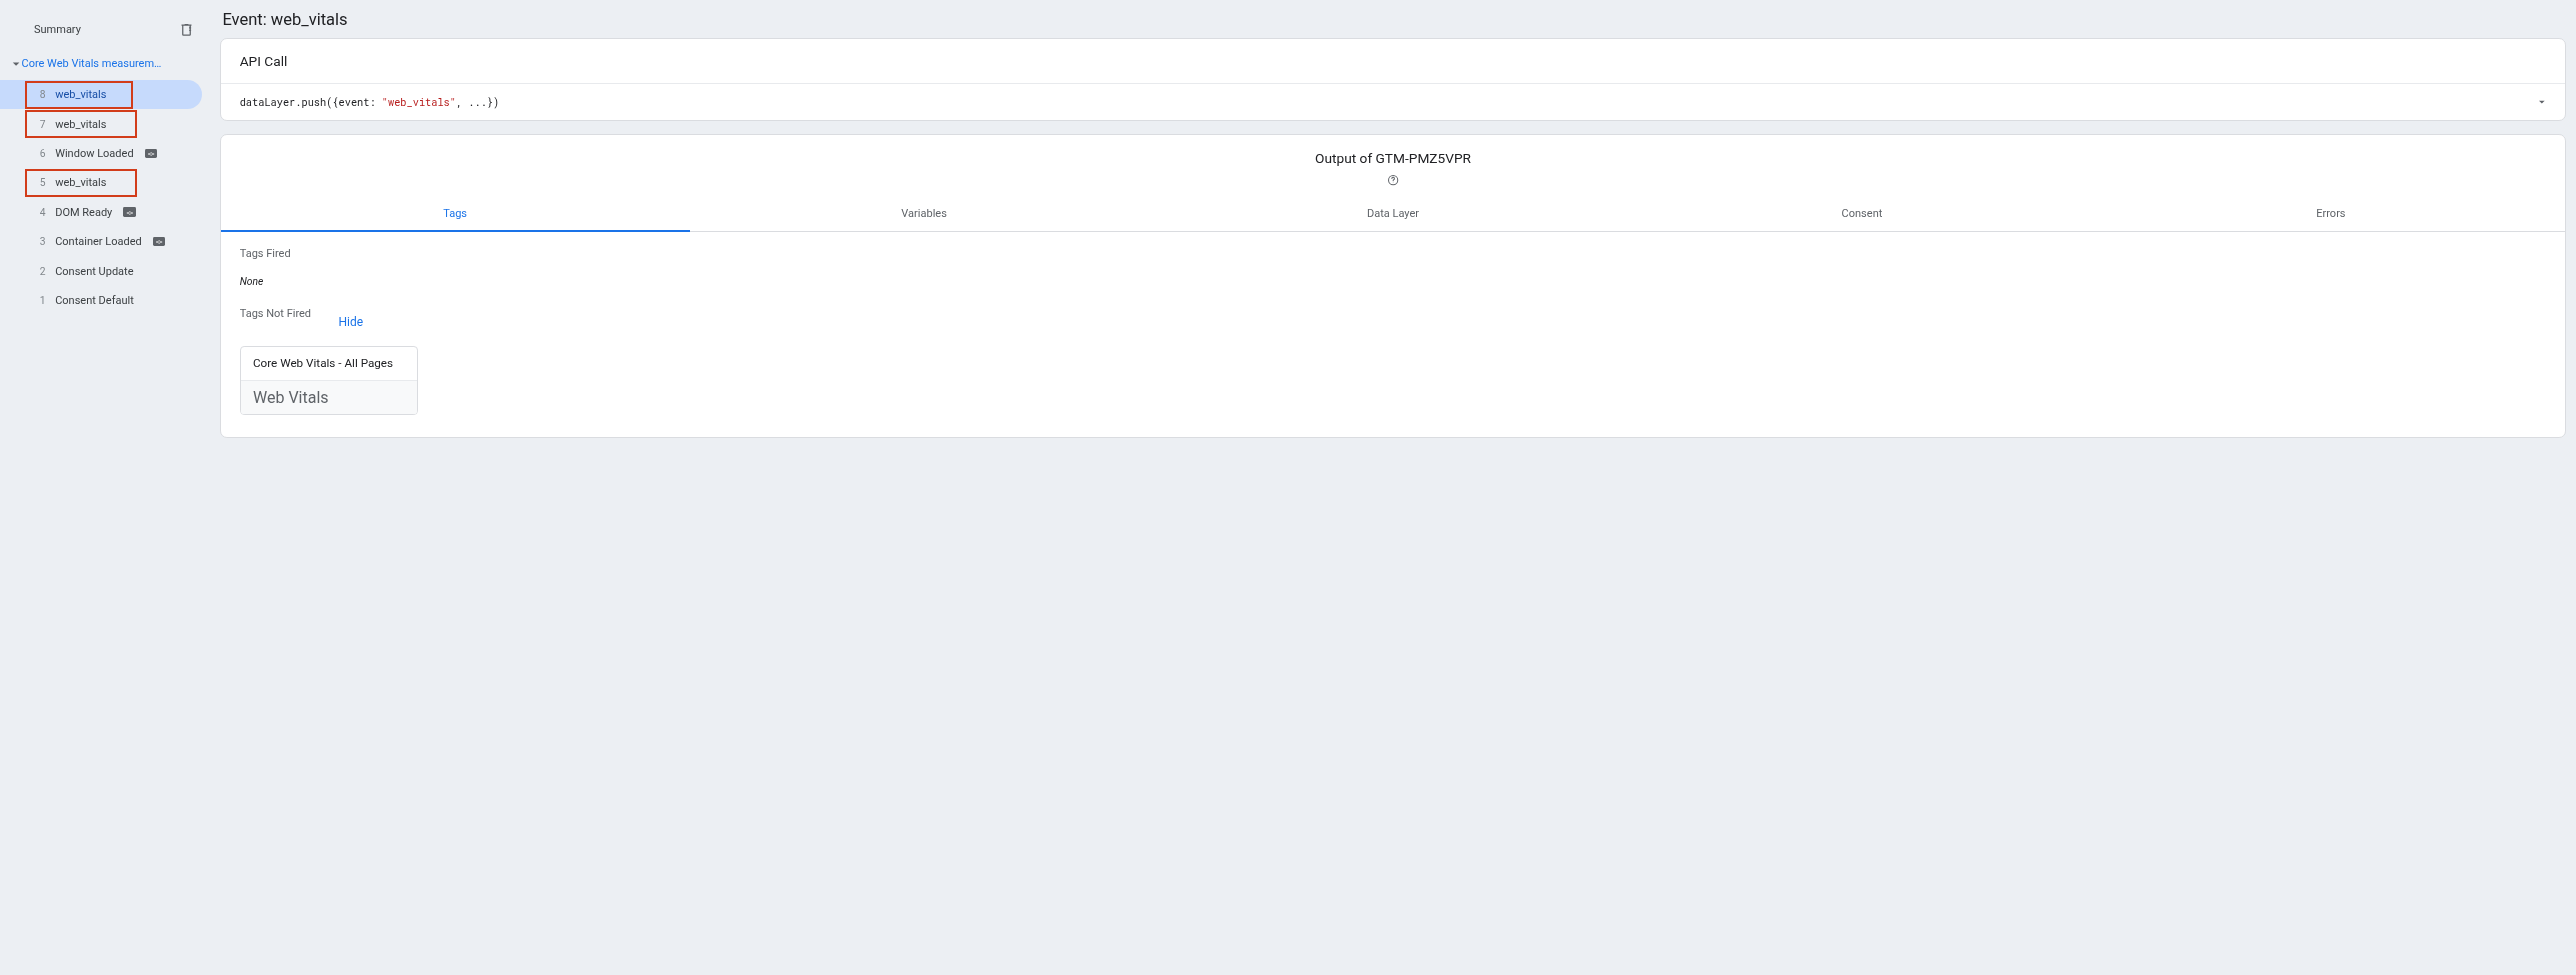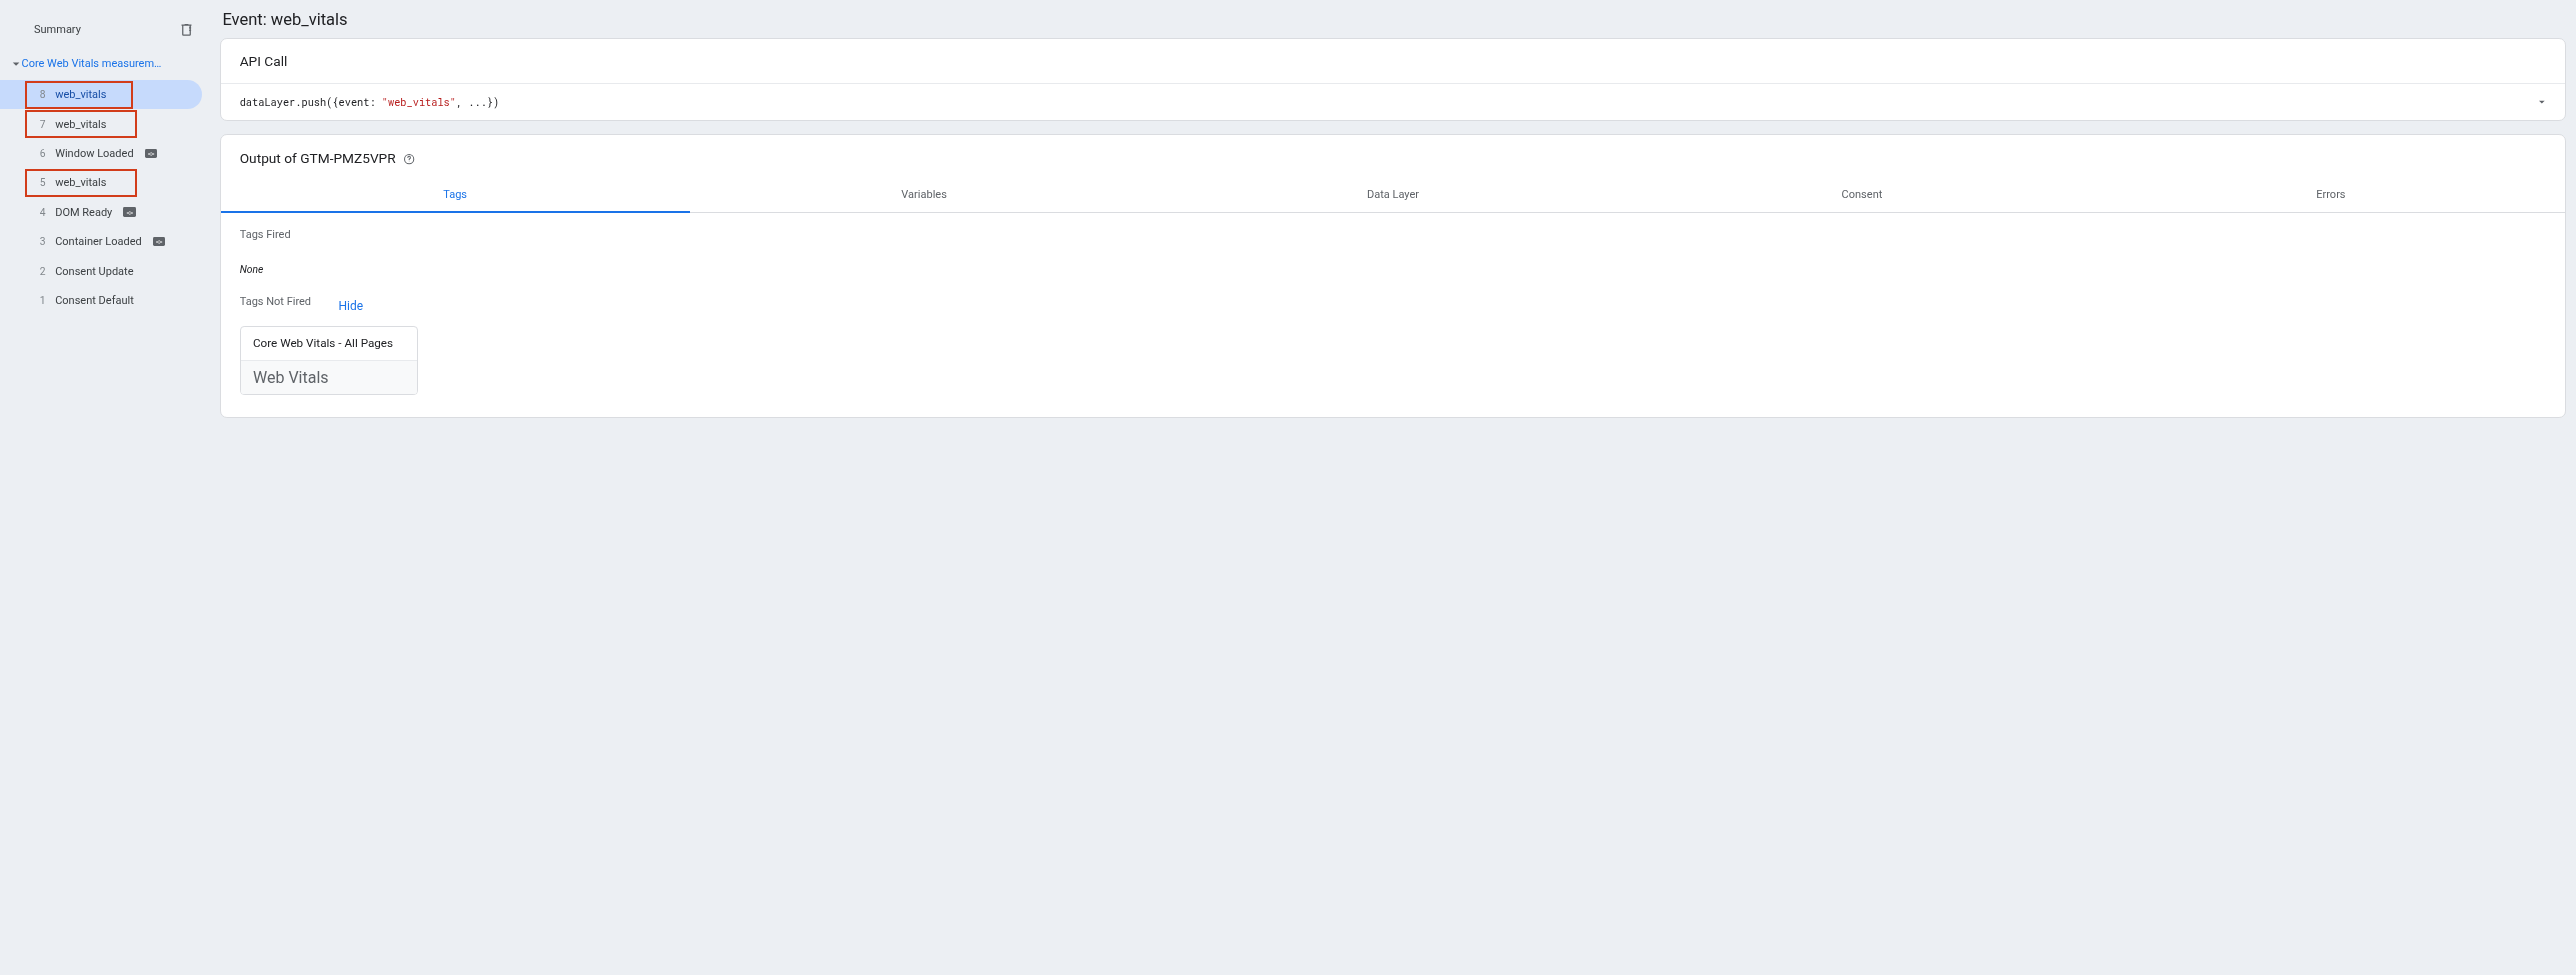--- a/index.html
+++ b/index.html
@@ -148,20 +148,21 @@
     color: #5f6368;
   }
   .expand-icon svg { width: 100%; height: 100%; }
 
   .output-title {
     display: flex;
     align-items: center;
     gap: 6.9px;
     padding: 15px 19px 0 19px;
     font-size: 13.7px;
+    flex-direction: column;
   }
   .help-icon {
     width: 12.3px; height: 12.3px;
     color: #5f6368;
   }
   .help-icon svg { width: 100%; height: 100%; }
 
   .tabs {
     display: flex;
     border-bottom: 0.7px solid #dadce0;
@@ -178,21 +179,21 @@
   .tab.active {
     color: #1a73e8;
     border-bottom: 2.1px solid #1a73e8;
     margin-bottom: -0.7px;
   }
 
   .tab-body { padding: 15px 19px 19px 19px; }
   .section-label {
     color: #5f6368;
     font-size: 11px;
-    margin-bottom: 22px;
+    margin-bottom: 15px;
   }
   .none-text {
     font-size: 10.3px;
     margin-bottom: 19px;
     font-style: italic;
   }
   .notfired-row {
     display: flex;
     align-items: center;
     gap: 27.4px;
@@ -322,21 +323,21 @@
       <div class="tab">Data Layer</div>
       <div class="tab">Consent</div>
       <div class="tab">Errors</div>
     </div>
 
     <div class="tab-body">
       <div class="section-label">Tags Fired</div>
       <div class="none-text">None</div>
 
       <div class="notfired-row">
-        <span class="section-label" style="margin-bottom:8px">Tags Not Fired</span>
+        <span class="section-label" style="margin-bottom:16px">Tags Not Fired</span>
         <span class="hide-link">Hide</span>
       </div>
 
       <div class="tag-card">
         <div class="tag-card-top">Core Web Vitals - All Pages</div>
         <div class="tag-card-bottom">Web Vitals</div>
       </div>
     </div>
   </section>
 </main>

